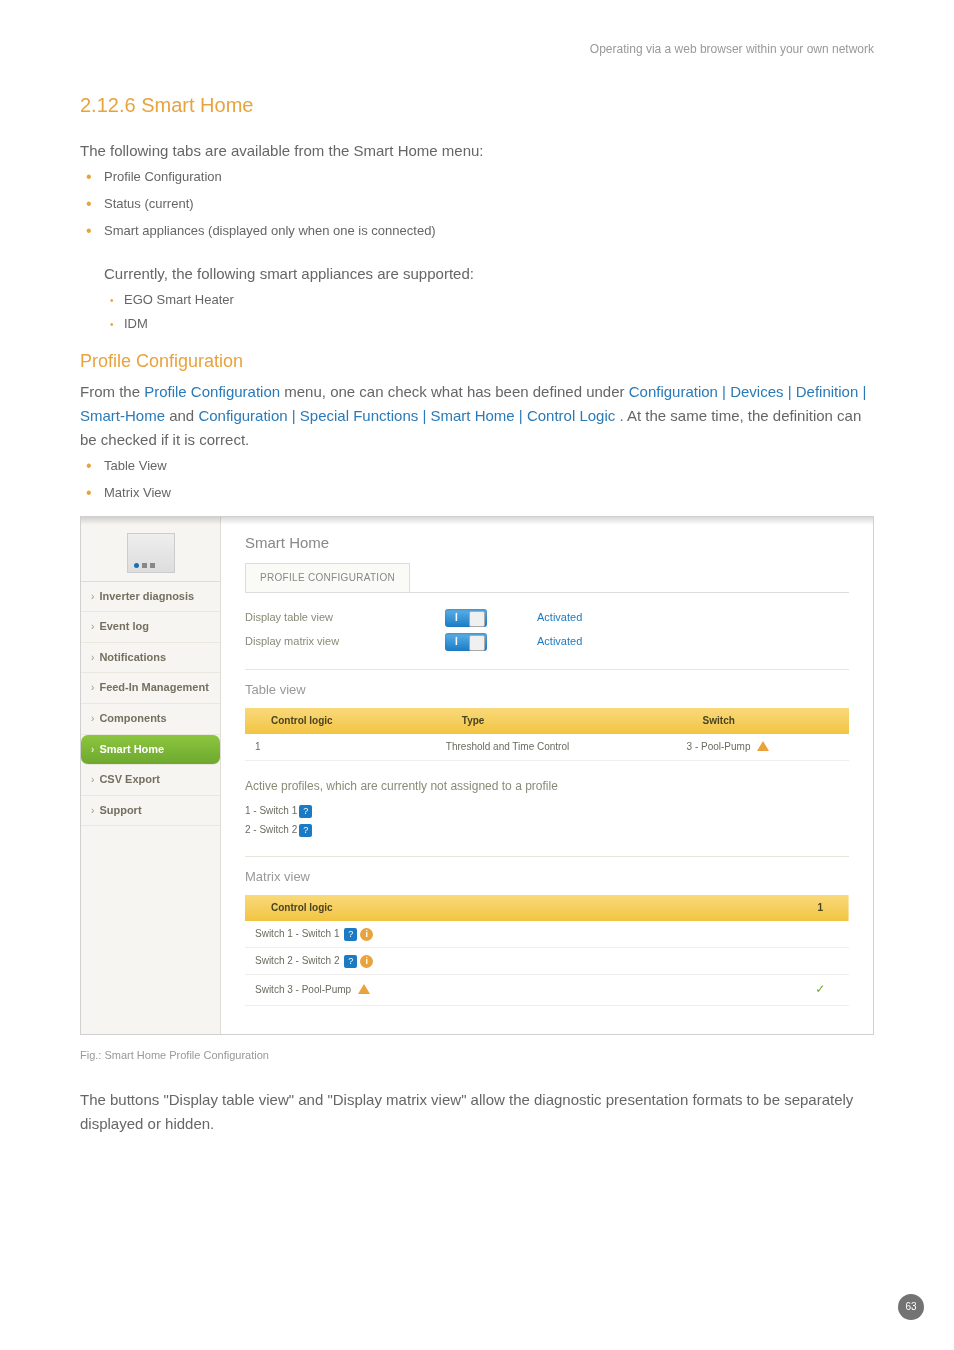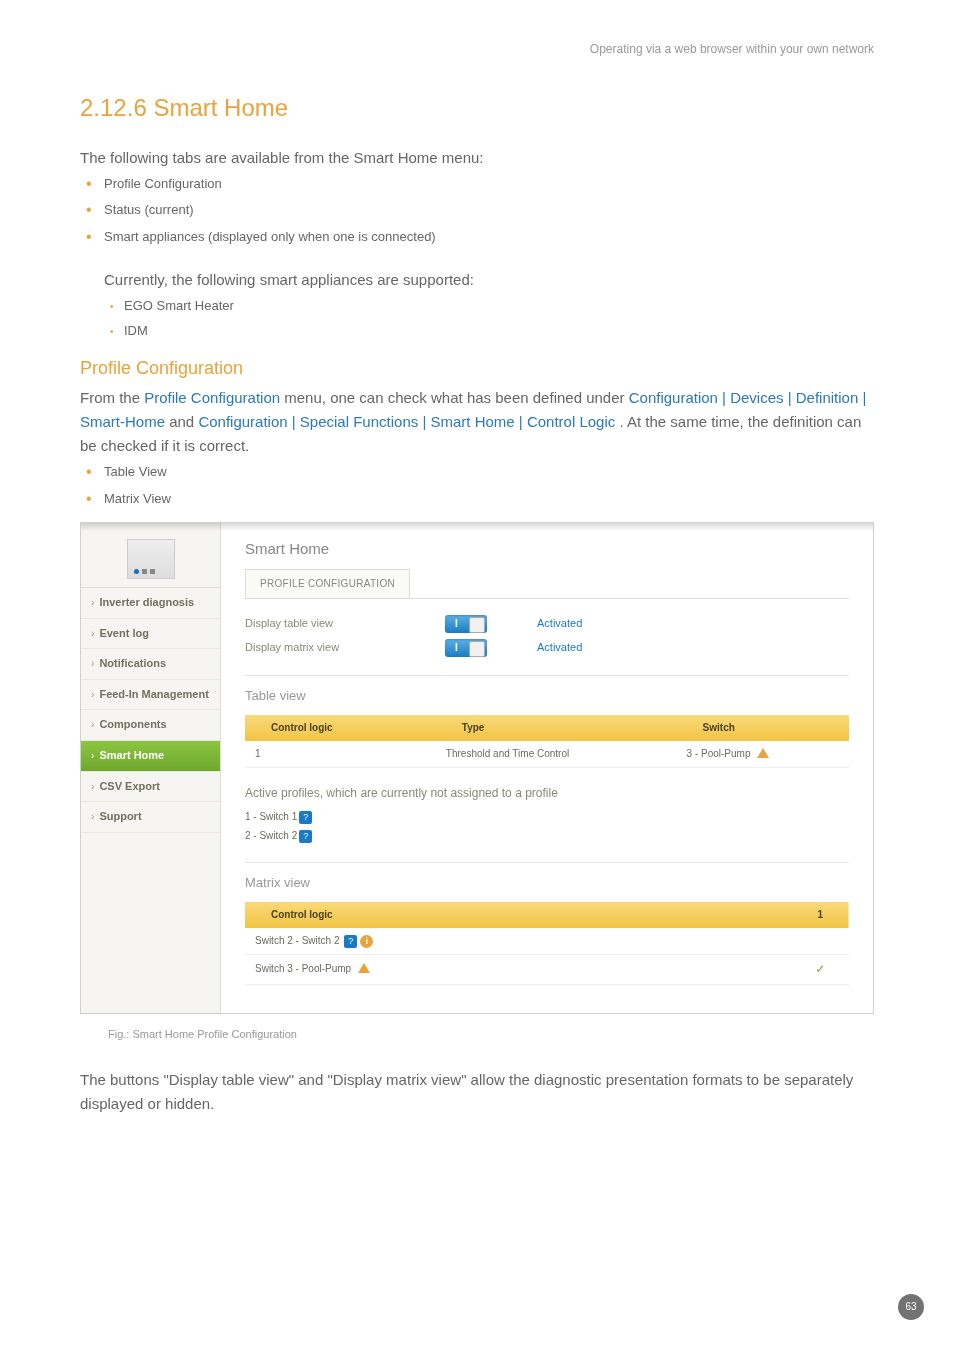--- a/index.html
+++ b/index.html
@@ -14,21 +14,21 @@
     }
     .page-header {
       text-align: right;
       color: #999;
       font-size: 12px;
       margin-bottom: 30px;
     }
     h2.section-number {
       color: #e8a33d;
       font-weight: 400;
-      font-size: 24px;
+      font-size: 20px;
       margin-bottom: 18px;
     }
     h3.subsection {
       color: #e8a33d;
       font-weight: 400;
       font-size: 18px;
       margin-top: 10px;
       margin-bottom: 4px;
     }
     .body-text {
@@ -109,20 +109,21 @@
       border-bottom: 1px solid #eae7df;
       color: #737060;
       font-size: 11px;
       cursor: pointer;
     }
     .sidebar-item strong { font-weight: 700; }
     .sidebar-item.active {
       background: linear-gradient(#8cc63e, #6ea82f);
       color: #fff;
       font-weight: 700;
+      border-radius: 7px;
     }
     .sidebar-item .chev { color: #9a9884; margin-right: 2px; font-size:10px;}
     .sidebar-item.active .chev { color: #e0f0c8; }
 
     .main-area {
       flex: 1;
       background: #fff;
       padding: 14px 24px 28px 24px;
     }
     .main-title { color: #888; font-size: 15px; font-weight: 400; margin-bottom: 8px;}
@@ -186,21 +187,21 @@
     .warn-icon {
       display: inline-block; width: 0; height: 0;
       border-left: 6px solid transparent;
       border-right: 6px solid transparent;
       border-bottom: 10px solid #e8a33d;
       margin-left: 4px;
       position: relative; top: 1px;
     }
     .check { color: #7aa82f; font-size: 12px; }
 
-    .figure-caption { color: #999; font-size: 11px; margin-top: 12px; margin-bottom: 24px; margin-left: 28px;}
+    .figure-caption { color: #999; font-size: 11px; margin-top: 12px; margin-bottom: 24px;}
 
     .page-num {
       position: fixed;
       bottom: 30px;
       right: 30px;
       width: 26px; height: 26px;
       background: #737373;
       border-radius: 50%;
       color: #fff;
       font-size: 10px;
@@ -322,20 +323,24 @@
 
     <table class="data-table">
       <thead>
         <tr class="matrix-header-row">
           <th>Control logic</th>
           <th style="text-align:center;width:50px;">1</th>
         </tr>
       </thead>
       <tbody>
         <tr class="matrix-row">
+          <td><span>Switch  1 - Switch 1</span> <span class="q-badge">?</span><span class="info-badge">i</span></td>
+          <td style="text-align:center;"></td>
+        </tr>
+        <tr class="matrix-row">
           <td><span>Switch  2 - Switch 2</span> <span class="q-badge">?</span><span class="info-badge">i</span></td>
           <td style="text-align:center;"></td>
         </tr>
         <tr class="matrix-row">
           <td><span>Switch  3 - Pool-Pump</span> <span class="warn-icon"></span></td>
           <td style="text-align:center;"><span class="check">✓</span></td>
         </tr>
       </tbody>
     </table>
   </div>

